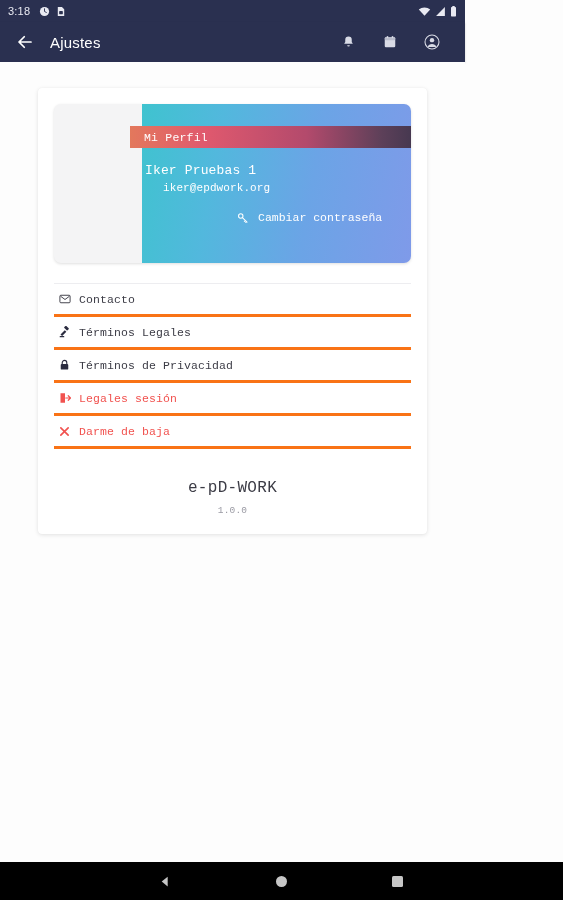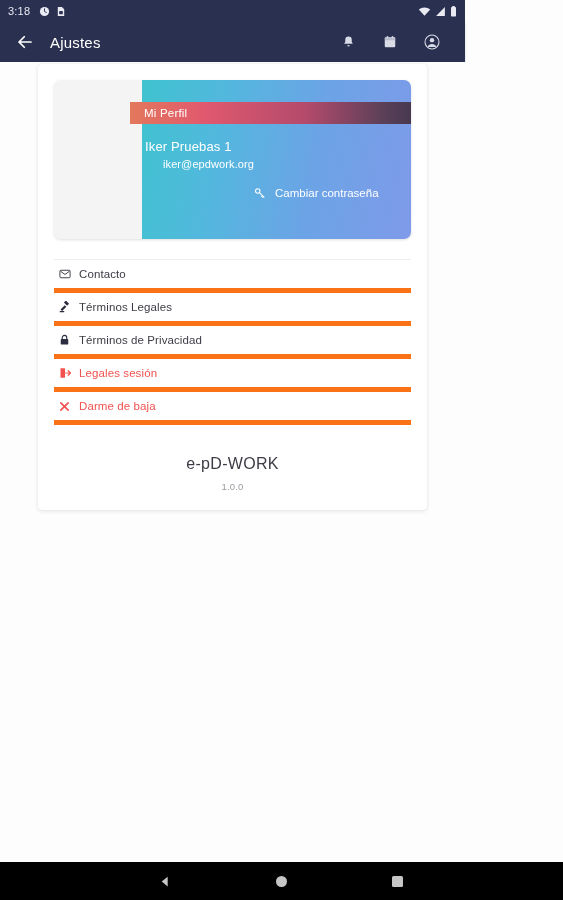--- a/index.html
+++ b/index.html
@@ -58,22 +58,23 @@
   .appbar-ic {
     width:22px; height:22px;
     display:flex; align-items:center; justify-content:center;
     cursor:pointer;
   }
 
   
   .content {
     flex:1;
     background:#fdfdfd;
-    padding-top:2px;
+    padding-top:26px;
     overflow:hidden;
+    font-family:Liberation Mono, monospace;
   }
   .outer-card {
     margin:0 38px;
     background:#ffffff;
     border-radius:4px;
     box-shadow:0 1px 4px rgba(0,0,0,.11), 0 0 1px rgba(0,0,0,.06);
     padding:16px 16px 18px 16px;
   }
 
   
@@ -121,35 +122,35 @@
   }
   .profile-email {
     position:absolute;
     left:91px; top:78px;
     color:#ffffff; font-size:11px;
     letter-spacing:.1px;
     margin-left:18px;
   }
   .change-pass {
     position:absolute;
-    left:200px; top:107px;
+    left:183px; top:107px;
     display:flex; align-items:center; gap:9px;
     color:#ffffff; font-size:11.5px;
     cursor:pointer;
   }
 
   
   .menu-list {
     margin-top:20px;
     border-top:1px solid #ededf0;
   }
   .menu-item {
     height:33px;
     display:flex; align-items:center;
-    border-bottom:5px solid #f97316;
+    border-bottom:3px solid #f97316;
     cursor:pointer;
     padding-left:2px;
   }
   .menu-ic {
     width:17px;
     display:flex; align-items:center; justify-content:center;
     flex:none;
   }
   .menu-label {
     font-size:11.5px;

